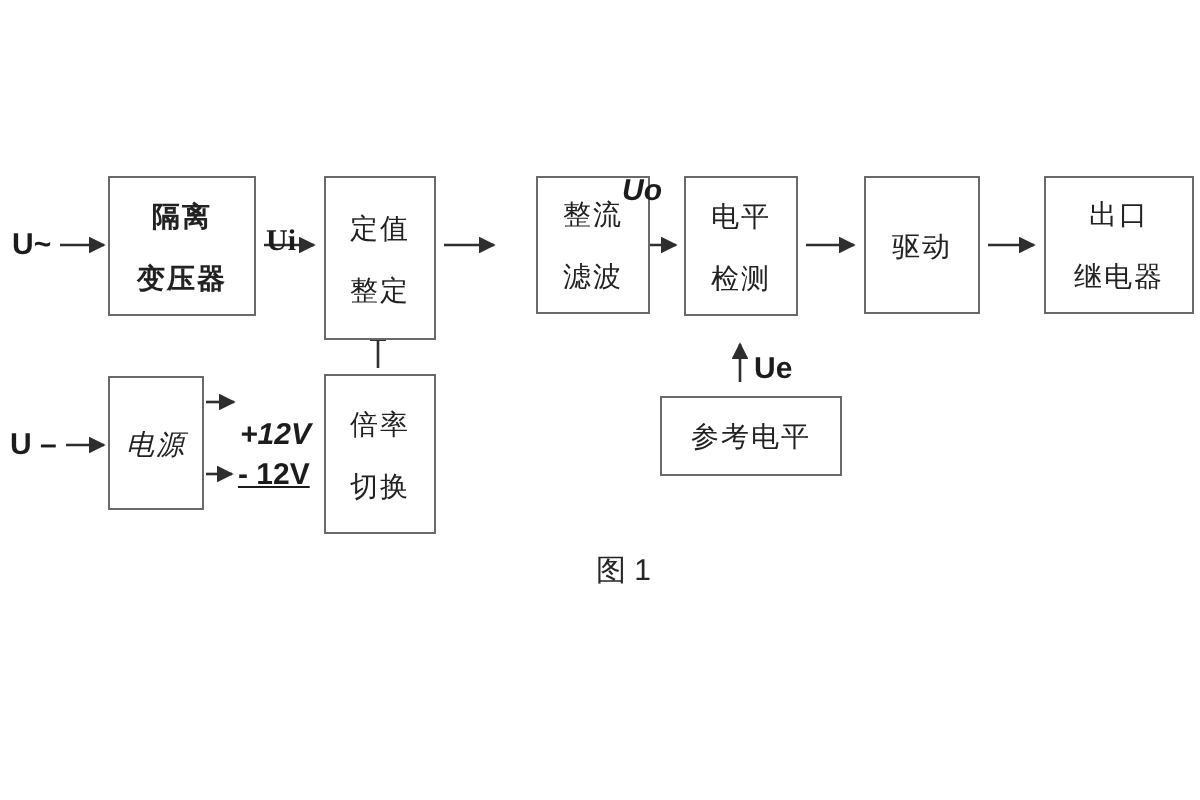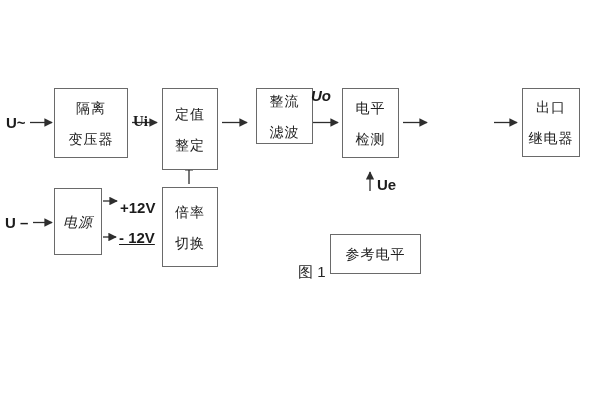--- a/index.html
+++ b/index.html
@@ -38,21 +38,21 @@
     position: absolute;
     font-size: 15px;
     font-weight: bold;
     color: #1c1c1c;
     line-height: 1;
     white-space: nowrap;
   }
   .caption {
     position: absolute;
     left: 298px;
-    top: 264px;
+    top: 278px;
     font-size: 15px;
     color: #262626;
     line-height: 1;
     white-space: nowrap;
   }
 </style>
 </head>
 <body>
 
 <div class="canvas">
@@ -69,62 +69,65 @@
     <line x1="313" y1="122.5" x2="338" y2="122.5" stroke="#2e2e2e" stroke-width="1.3" marker-end="url(#arr)"></line>
     <line x1="403" y1="122.5" x2="427" y2="122.5" stroke="#2e2e2e" stroke-width="1.3" marker-end="url(#arr)"></line>
     <line x1="494" y1="122.5" x2="517" y2="122.5" stroke="#2e2e2e" stroke-width="1.3" marker-end="url(#arr)"></line>
     <line x1="33" y1="222.5" x2="52" y2="222.5" stroke="#2e2e2e" stroke-width="1.3" marker-end="url(#arr)"></line>
     <line x1="103" y1="201" x2="117" y2="201" stroke="#2e2e2e" stroke-width="1.3" marker-end="url(#arr)"></line>
     <line x1="103" y1="237" x2="116" y2="237" stroke="#2e2e2e" stroke-width="1.3" marker-end="url(#arr)"></line>
     <line x1="189" y1="184" x2="189" y2="163" stroke="#2e2e2e" stroke-width="1.3" marker-end="url(#arr)"></line>
     <line x1="370" y1="191" x2="370" y2="172" stroke="#2e2e2e" stroke-width="1.3" marker-end="url(#arr)"></line>
   </svg>
 
-  <div class="box" style="left:54px; top:88px; width:74px; height:70px;">
+  <div class="box" style="left:54px; top:88px; width:74px; height:70px;font-weight:bold;">
     <span>隔离</span>
     <span>变压器</span>
   </div>
 
   <div class="box" style="left:162px; top:88px; width:56px; height:82px;">
     <span>定值</span>
     <span>整定</span>
   </div>
 
-  <div class="box" style="left:256px; top:88px; width:57px; height:56px;text-align:center;">
+  <div class="box" style="left:268px; top:88px; width:57px; height:69px;text-align:center;">
     <span>整流</span>
     <span>滤波</span>
   </div>
 
   <div class="box" style="left:342px; top:88px; width:57px; height:70px;">
     <span>电平</span>
     <span>检测</span>
   </div>
 
+  <div class="box single" style="left:432px; top:88px; width:58px; height:69px;">
+    <span>驱动</span>
+  </div>
 
-  <div class="box" style="left:522px; top:88px; width:58px; height:69px;">
+  <div class="box" style="left:522px; top:88px; width:75px; height:69px;">
     <span>出口</span>
     <span>继电器</span>
   </div>
 
   <div class="box single" style="left:54px; top:188px; width:48px; height:67px;font-style:italic;">
     <span>电源</span>
   </div>
 
   <div class="box" style="left:162px; top:187px; width:56px; height:80px;">
     <span>倍率</span>
     <span>切换</span>
   </div>
 
-  <div class="box single" style="left:330px; top:198px; width:91px; height:40px;margin-top:36px;">
+  <div class="box single" style="left:330px; top:198px; width:91px; height:40px;">
     <span>参考电平</span>
   </div>
 
   <span class="sig" style="left:6px; top:115px;">U~</span>
   <span class="sig" style="left:5px; top:215px;">U –</span>
   <span class="sig" style="left:133px; top:114px;font-family:Liberation Serif, serif;">Ui</span>
   <span class="sig" style="left:311px; top:88px;font-style:italic;">Uo</span>
   <span class="sig" style="left:377px; top:177px;text-align:center;">Ue</span>
-  <span class="sig" style="left:120px; top:200px;">+12V</span>
+  <span class="sig" style="left:120px; top:210px;font-style:italic;">+12V</span>
   <span class="sig" style="left:119px; top:230px;text-decoration:underline;">- 12V</span>
 
   <span class="caption">图 1</span>
 
 </div>
 
 </body></html>

